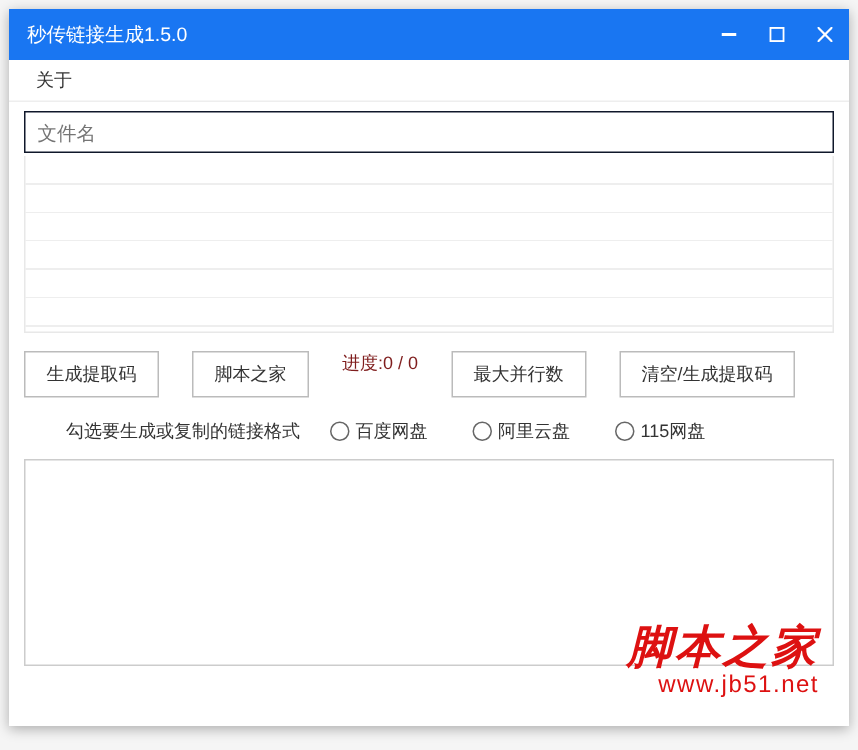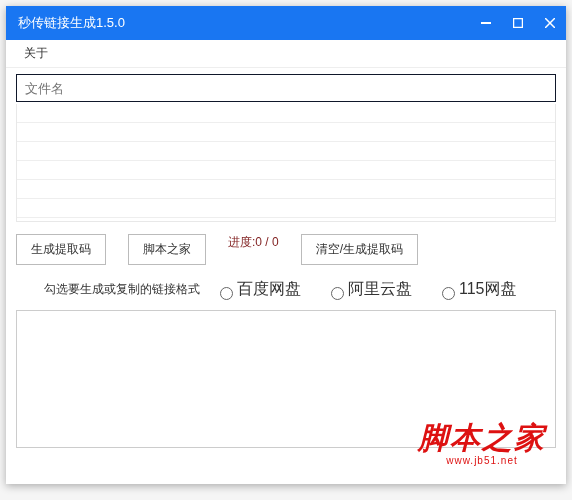--- a/index.html
+++ b/index.html
@@ -116,23 +116,23 @@
       font-size: 12px;
       color: #333;
       margin-left: 28px;
     }
     .radio-group {
       display: flex;
       gap: 30px;
     }
     .radio-item {
       display: flex;
-      align-items: flex-end;
+      align-items: center;
       gap: 4px;
-      font-size: 16px;
+      font-size: 12px;
       color: #333;
       cursor: pointer;
     }
     .radio-circle {
       width: 13px;
       height: 13px;
       border: 1.5px solid #666;
       border-radius: 50%;
       display: inline-block;
     }
@@ -152,25 +152,24 @@
     .watermark-main {
       font-family: "STKaiti", "KaiTi", serif;
       font-size: 30px;
       color: #d11;
       font-style: italic;
       font-weight: bold;
       letter-spacing: 2px;
       text-align: center;
     }
     .watermark-sub {
-      font-size: 10px;
+      font-size: 16px;
       color: #d11;
       letter-spacing: 1px;
       margin-top: -4px;
-      text-align: center;
     }
   </style>
 </head>
 <body>
 
 <div class="window">
   <div class="title-bar">
     <span class="title-text">秒传链接生成1.5.0</span>
     <div class="window-controls">
       <div class="win-btn">
@@ -199,20 +198,21 @@
   <div class="content">
     <input class="file-input" type="text" placeholder="文件名" style="">
     <div class="list-area"></div>
 
     <div class="button-row">
       <button class="btn">生成提取码</button>
       <button class="btn">脚本之家</button>
       <span class="progress-text">
         <span>进度:</span><span>0</span><span> / </span><span>0</span>
       </span>
+      <button class="btn">最大并行数</button>
       <button class="btn">清空/生成提取码</button>
     </div>
 
     <div class="format-row">
       <span class="format-label">勾选要生成或复制的链接格式</span>
       <div class="radio-group">
         <label class="radio-item">
           <span class="radio-circle"></span>
           <span>百度网盘</span>
         </label>

